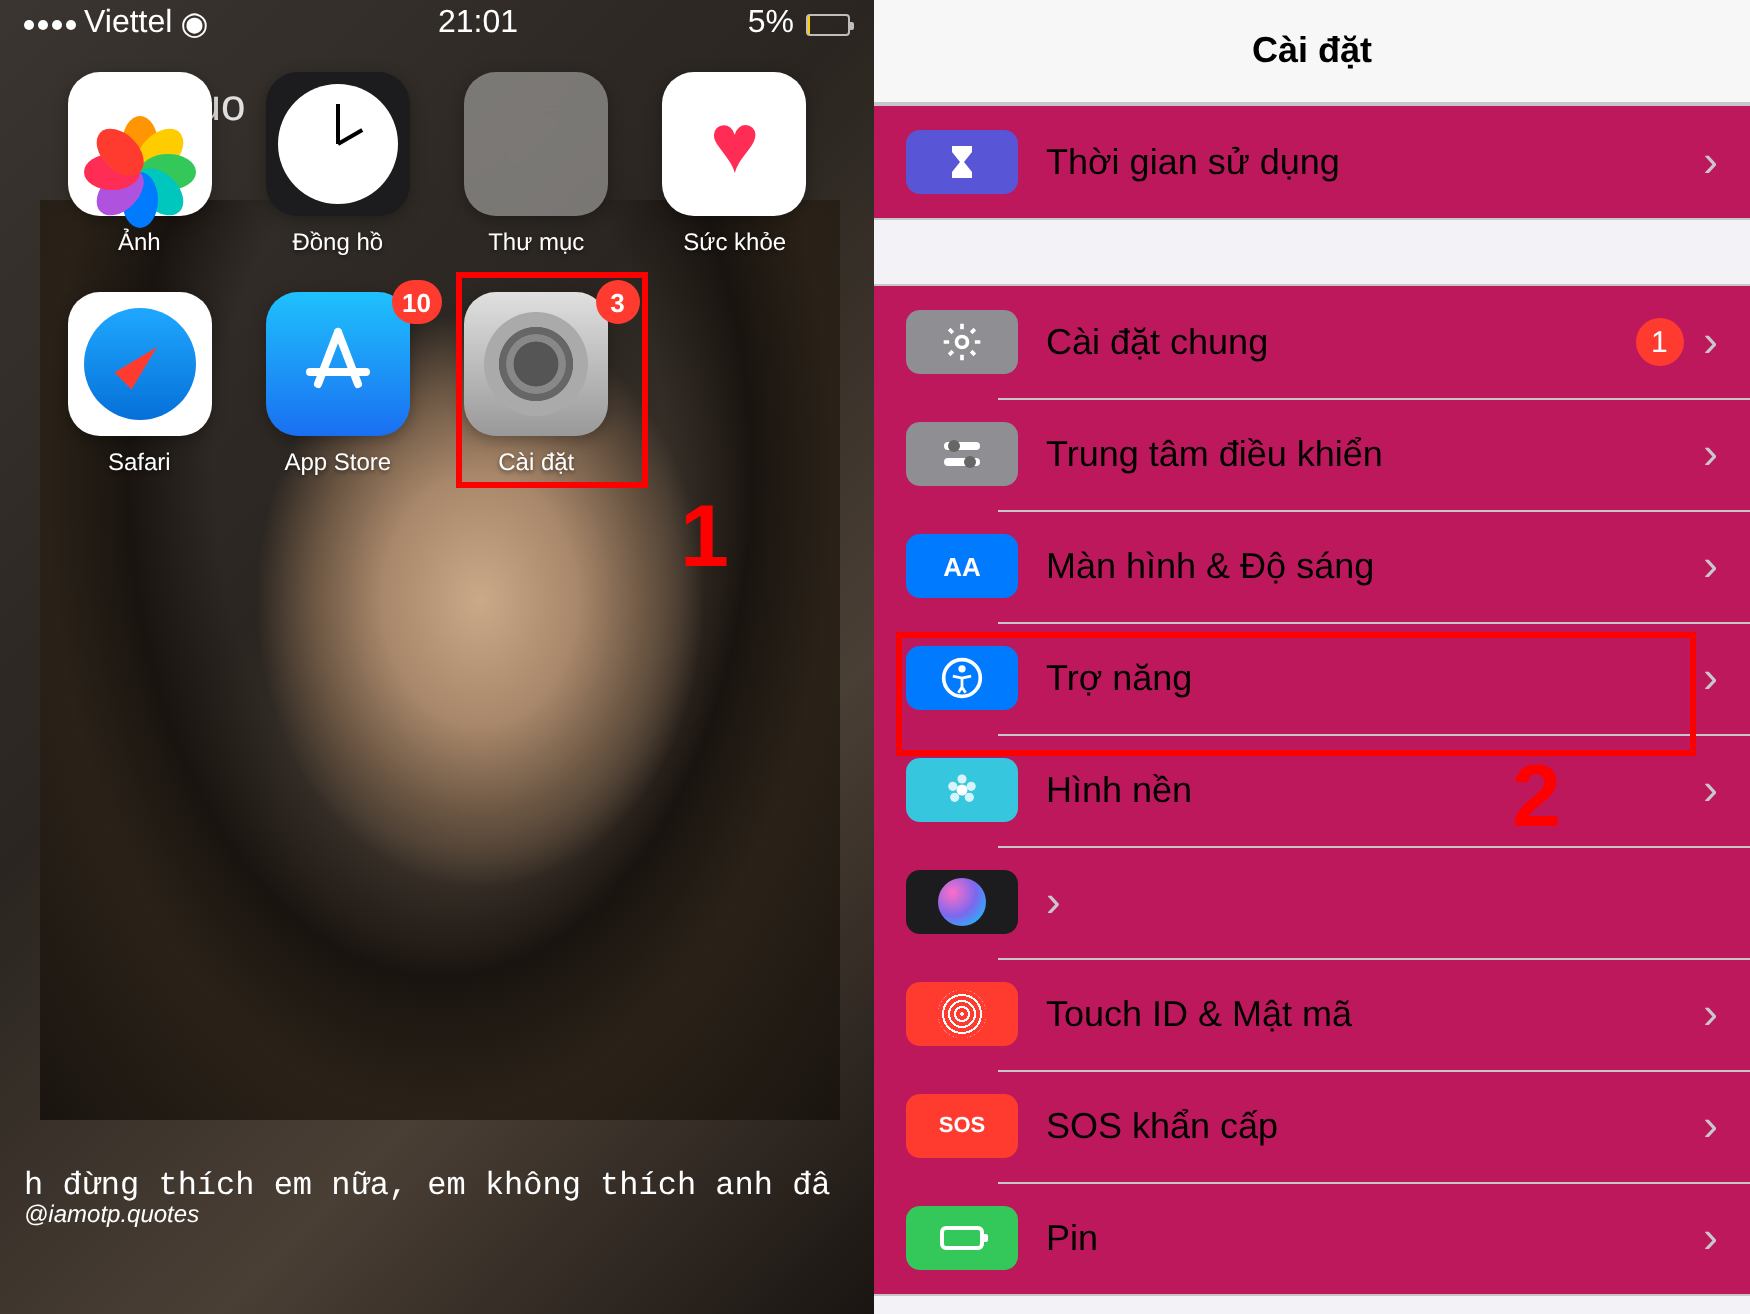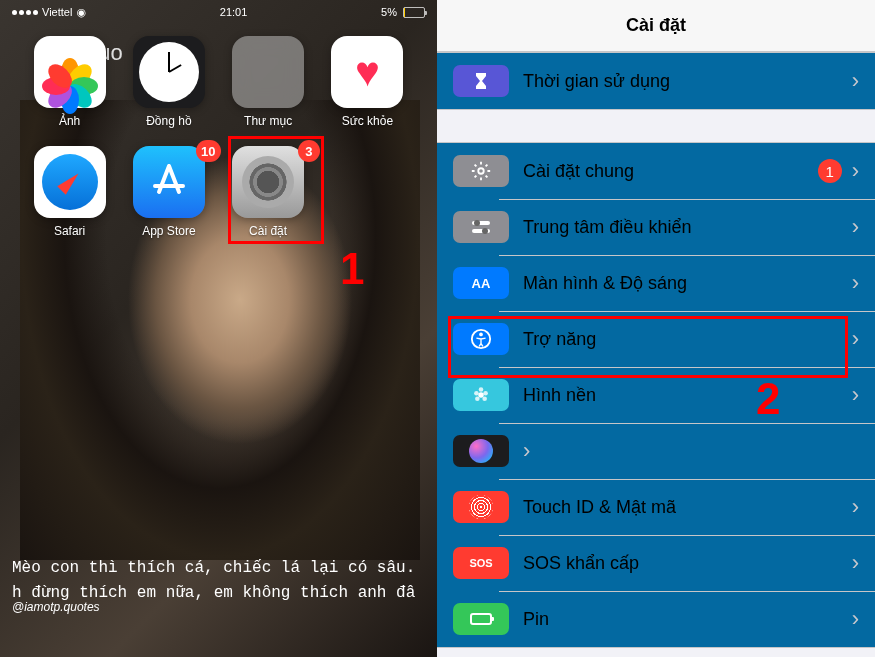--- a/index.html
+++ b/index.html
@@ -1,21 +1,21 @@
 <!DOCTYPE html>
 <html><head>
   <meta charset="utf-8">
   <style>
     * { margin: 0; padding: 0; box-sizing: border-box; }
     body { font-family: -apple-system, BlinkMacSystemFont, "Segoe UI", sans-serif; background: #fff; }
     .container { display: flex; width: 875px; height: 657px; }
     .left-pane { width: 437px; height: 657px; position: relative; background: linear-gradient(135deg, #3a3530 0%, #2a2520 40%, #4a3f35 70%, #1a1512 100%); overflow: hidden; }
     .wallpaper-face { position: absolute; top: 140px; left: 40px; width: 360px; height: 380px; background: radial-gradient(ellipse 140px 180px at 200px 160px, #c9a988 0%, #a8876a 35%, #6a5542 60%, transparent 80%); border-radius: 50% 50% 40% 40%; }
     .wallpaper-hair { position: absolute; top: 100px; left: 20px; width: 400px; height: 460px; background: radial-gradient(ellipse at 50% 30%, transparent 40%, #1a1410 55%, #2a2218 70%, #1a1410 100%); }
-    .status-bar { position: absolute; top: 0; left: 0; right: 0; height: 24px; display: flex; align-items: center; justify-content: space-between; padding: 0 12px; color: #fff; font-size: 11px; font-weight: 500; z-index: 10; }
+    .status-bar { position: absolute; top: 0; left: 0; right: 0; height: 24px; display: flex; align-items: center; justify-content: space-between; padding: 0 12px; color: #fff; font-size: 16px; font-weight: 500; z-index: 10; }
     .status-left { display: flex; align-items: center; gap: 4px; }
     .status-dots { display: flex; gap: 2px; }
     .status-dots span { width: 5px; height: 5px; background: #fff; border-radius: 50%; }
     .status-right { display: flex; align-items: center; gap: 6px; }
     .battery-icon { width: 22px; height: 11px; border: 1px solid rgba(255,255,255,0.7); border-radius: 2px; position: relative; }
     .battery-icon::after { content: ''; position: absolute; right: -3px; top: 3px; width: 2px; height: 4px; background: rgba(255,255,255,0.7); border-radius: 0 1px 1px 0; }
     .battery-fill { height: 100%; width: 5%; background: #ffcc00; }
     .app-grid { position: absolute; top: 36px; left: 0; right: 0; display: grid; grid-template-columns: repeat(4, 1fr); gap: 18px 8px; padding: 0 24px; z-index: 10; }
     .app-icon { display: flex; flex-direction: column; align-items: center; gap: 6px; position: relative; }
     .app-icon-img { width: 72px; height: 72px; border-radius: 16px; display: flex; align-items: center; justify-content: center; position: relative; box-shadow: 0 2px 8px rgba(0,0,0,0.3); }
@@ -39,21 +39,21 @@
     .settings-icon { background: linear-gradient(180deg, #e0e0e0 0%, #999 100%); }
     .settings-gear { width: 52px; height: 52px; border-radius: 50%; background: radial-gradient(circle, #555 30%, #888 31%, #888 40%, #666 41%, #666 50%, #aaa 51%); position: relative; }
     .red-highlight-1 { position: absolute; top: 136px; left: 228px; width: 96px; height: 108px; border: 3px solid #ff0000; z-index: 20; }
     .red-annotation-1 { position: absolute; top: 244px; left: 340px; color: #ff0000; font-size: 44px; font-weight: 600; z-index: 20; }
     .wallpaper-text { position: absolute; bottom: 50px; left: 0; right: 0; color: #fff; font-family: 'Courier New', monospace; font-size: 16px; line-height: 1.6; text-align: left; padding: 0 12px; z-index: 5; }
     .wallpaper-credit { position: absolute; bottom: 43px; left: 12px; color: #fff; font-size: 12px; font-style: italic; z-index: 5; }
     .right-pane { width: 438px; height: 657px; background: #f2f2f7; display: flex; flex-direction: column; position: relative; }
     .settings-header { height: 52px; background: #f7f7f7; border-bottom: 0.5px solid #c6c6c8; display: flex; align-items: center; justify-content: center; }
     .settings-title { font-size: 18px; font-weight: 600; color: #000; }
     .settings-list { flex: 1; overflow-y: auto; }
-    .settings-group { background: #0369a1; border-top: 0.5px solid #c6c6c8; border-bottom: 0.5px solid #c6c6c8; margin-bottom: 32px; }
+    .settings-group { background: #be185d; border-top: 0.5px solid #c6c6c8; border-bottom: 0.5px solid #c6c6c8; margin-bottom: 32px; }
     .settings-group:first-child { margin-top: 0; }
     .settings-item { display: flex; align-items: center; height: 56px; padding: 0 16px; position: relative; }
     .settings-item:not(:last-child)::after { content: ''; position: absolute; bottom: 0; left: 62px; right: 0; height: 0.5px; background: #c6c6c8; }
     .item-icon { width: 56px; height: 32px; border-radius: 7px; display: flex; align-items: center; justify-content: center; margin-right: 14px; color: #fff; font-size: 18px; flex-shrink: 0; }
     .item-label { flex: 1; font-size: 18px; color: #000; }
     .item-badge { min-width: 24px; height: 24px; background: #ff3b30; border-radius: 12px; color: #fff; font-size: 15px; display: flex; align-items: center; justify-content: center; margin-right: 10px; padding: 0 6px; }
     .chevron { color: #c7c7cc; font-size: 22px; font-weight: 300; }
     .red-highlight-2 { position: absolute; top: 316px; left: 448px; width: 400px; height: 62px; border: 3px solid #ff0000; z-index: 20; }
     .red-annotation-2 { position: absolute; top: 374px; left: 756px; color: #ff0000; font-size: 44px; font-weight: 600; z-index: 20; }
     .icon-hourglass { background: #5856d6; }
@@ -164,21 +164,20 @@
       <div class="app-icon">
         <div class="app-icon-img settings-icon">
             <div class="settings-gear"></div>
           </div>
         <div class="app-badge">3</div>
         <span class="app-label">Cài đặt</span>
       </div>
     </div>
 
     <div class="wallpaper-text">
-      <div>Mèo con thì thích cá, chiếc lá lại có sâu.</div>
       <div>h đừng thích em nữa, em không thích anh đâ</div>
     </div>
     <div class="wallpaper-credit">@iamotp.quotes</div>
 
     <div class="red-highlight-1"></div>
     <div class="red-annotation-1">1</div>
   </div>
 
   <div class="right-pane">
     <div class="settings-header">

